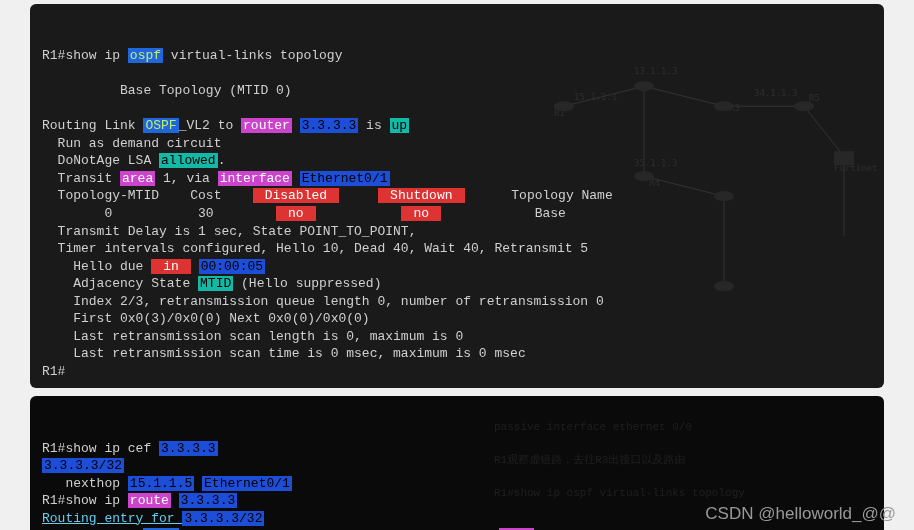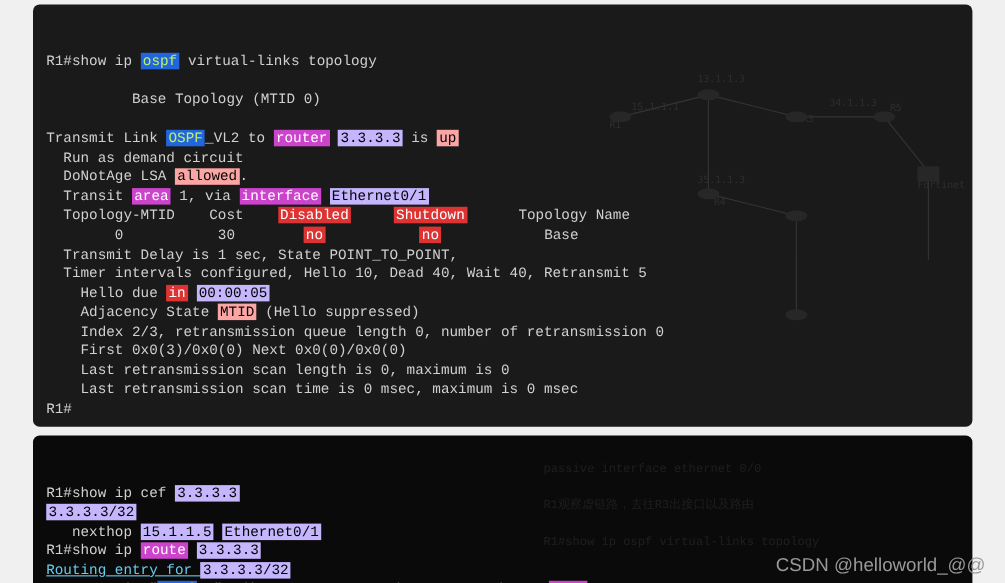--- a/index.html
+++ b/index.html
@@ -17,23 +17,23 @@
       margin: 4px 30px 8px 30px;
       border-radius: 6px;
       line-height: 1.35;
       white-space: pre;
       overflow: hidden;
       position: relative;
     }
     .terminal-block.darker { background: #0a0a0a; }
     .hl-blue { background: #2266dd; color: #bef264; padding: 0 2px; }
     .hl-magenta { background: #cc44cc; color: #fff; padding: 0 2px; margin-top: 47px; }
-    .hl-orange { background: #c4b5fd; color: #000; padding: 0 2px; }
-    .hl-green { background: #fca5a5; color: #000; padding: 0 2px; }
-    .hl-red { background: #dd3333; color: #fff; padding: 0 2px; }
+    .hl-orange { background: #1d4ed8; color: #000; padding: 0 2px; }
+    .hl-green { background: #14b8a6; color: #000; padding: 0 2px; }
+    .hl-red { background: #dd3333; color: #fff; padding: 0 12px; }
     .txt-cyan { color: #66ccee; text-decoration: underline; }
     .txt-dim { color: #666; }
     .topology-faint {
       position: absolute;
       top: 0; right: 0;
       width: 360px; height: 100%;
       opacity: 0.18;
       pointer-events: none;
     }
     .watermark {
@@ -78,21 +78,21 @@
     <ellipse cx="120" cy="120" rx="10" ry="5"></ellipse>
         <ellipse cx="200" cy="140" rx="10" ry="5"></ellipse>
     <ellipse cx="200" cy="230" rx="10" ry="5"></ellipse>
     <rect x="310" y="95" width="20" height="14"></rect>
   </g>
 </svg>
 <span><span>R1#</span><span>show ip </span><span class="hl-blue">ospf</span><span> virtual-links topology</span></span>
 
 <span>          Base Topology (MTID 0)</span>
 
-<span><span>Transmit Link </span><span class="hl-blue">OSPF</span><span>_VL2 to </span><span class="hl-magenta">router</span><span> </span><span class="hl-orange">3.3.3.3</span><span> is </span><span class="hl-green">up</span></span>
+<span><span>Routing Link </span><span class="hl-blue">OSPF</span><span>_VL2 to </span><span class="hl-magenta">router</span><span> </span><span class="hl-orange">3.3.3.3</span><span> is </span><span class="hl-green">up</span></span>
 <span>  Run as demand circuit</span>
 <span><span>  DoNotAge LSA </span><span class="hl-green">allowed</span><span>.</span></span>
 <span><span>  Transit </span><span class="hl-magenta">area</span><span> 1, via </span><span class="hl-magenta">interface</span><span> </span><span class="hl-orange">Ethernet0/1</span></span>
 <span><span>  Topology-MTID    Cost    </span><span class="hl-red">Disabled</span><span>     </span><span class="hl-red">Shutdown</span><span>      Topology Name</span></span>
 <span><span>        0           30        </span><span class="hl-red">no</span><span>           </span><span class="hl-red">no</span><span>            Base</span></span>
 <span>  Transmit Delay is 1 sec, State POINT_TO_POINT,</span>
 <span>  Timer intervals configured, Hello 10, Dead 40, Wait 40, Retransmit 5</span>
 <span><span>    Hello due </span><span class="hl-red">in</span><span> </span><span class="hl-orange">00:00:05</span></span>
 <span><span>    Adjacency State </span><span class="hl-green">MTID</span><span> (Hello suppressed)</span></span>
 <span>    Index 2/3, retransmission queue length 0, number of retransmission 0</span>

